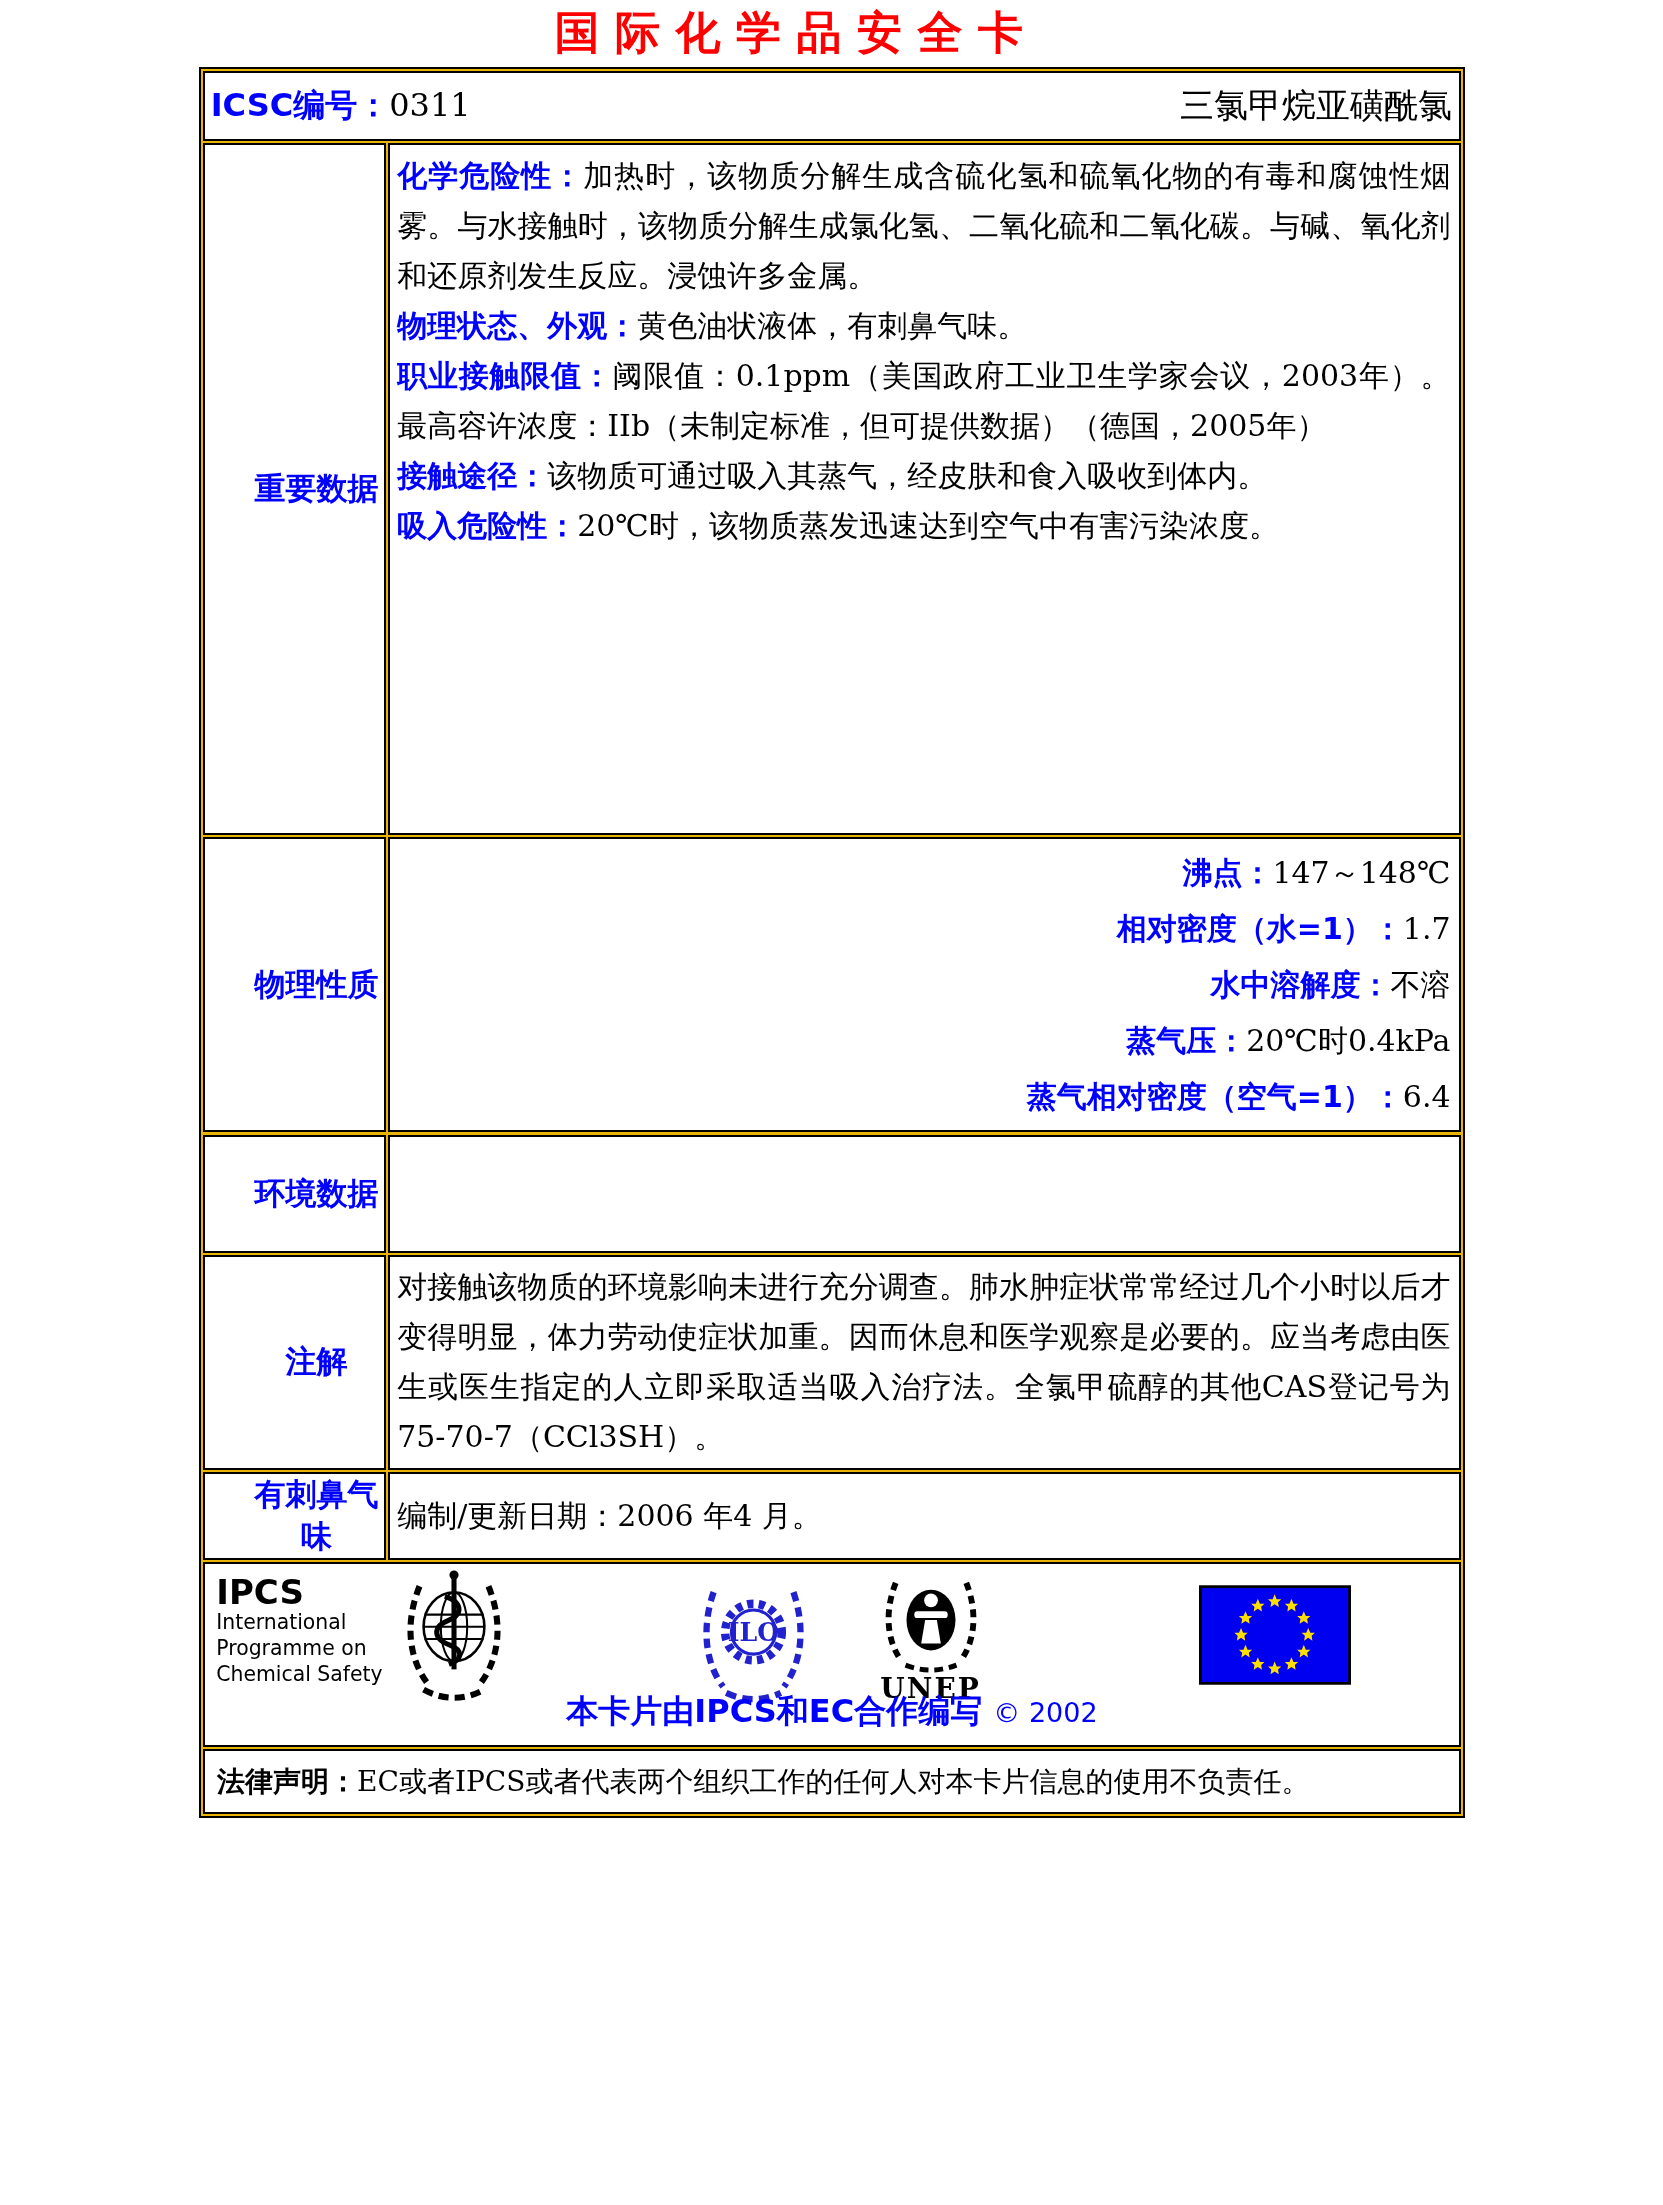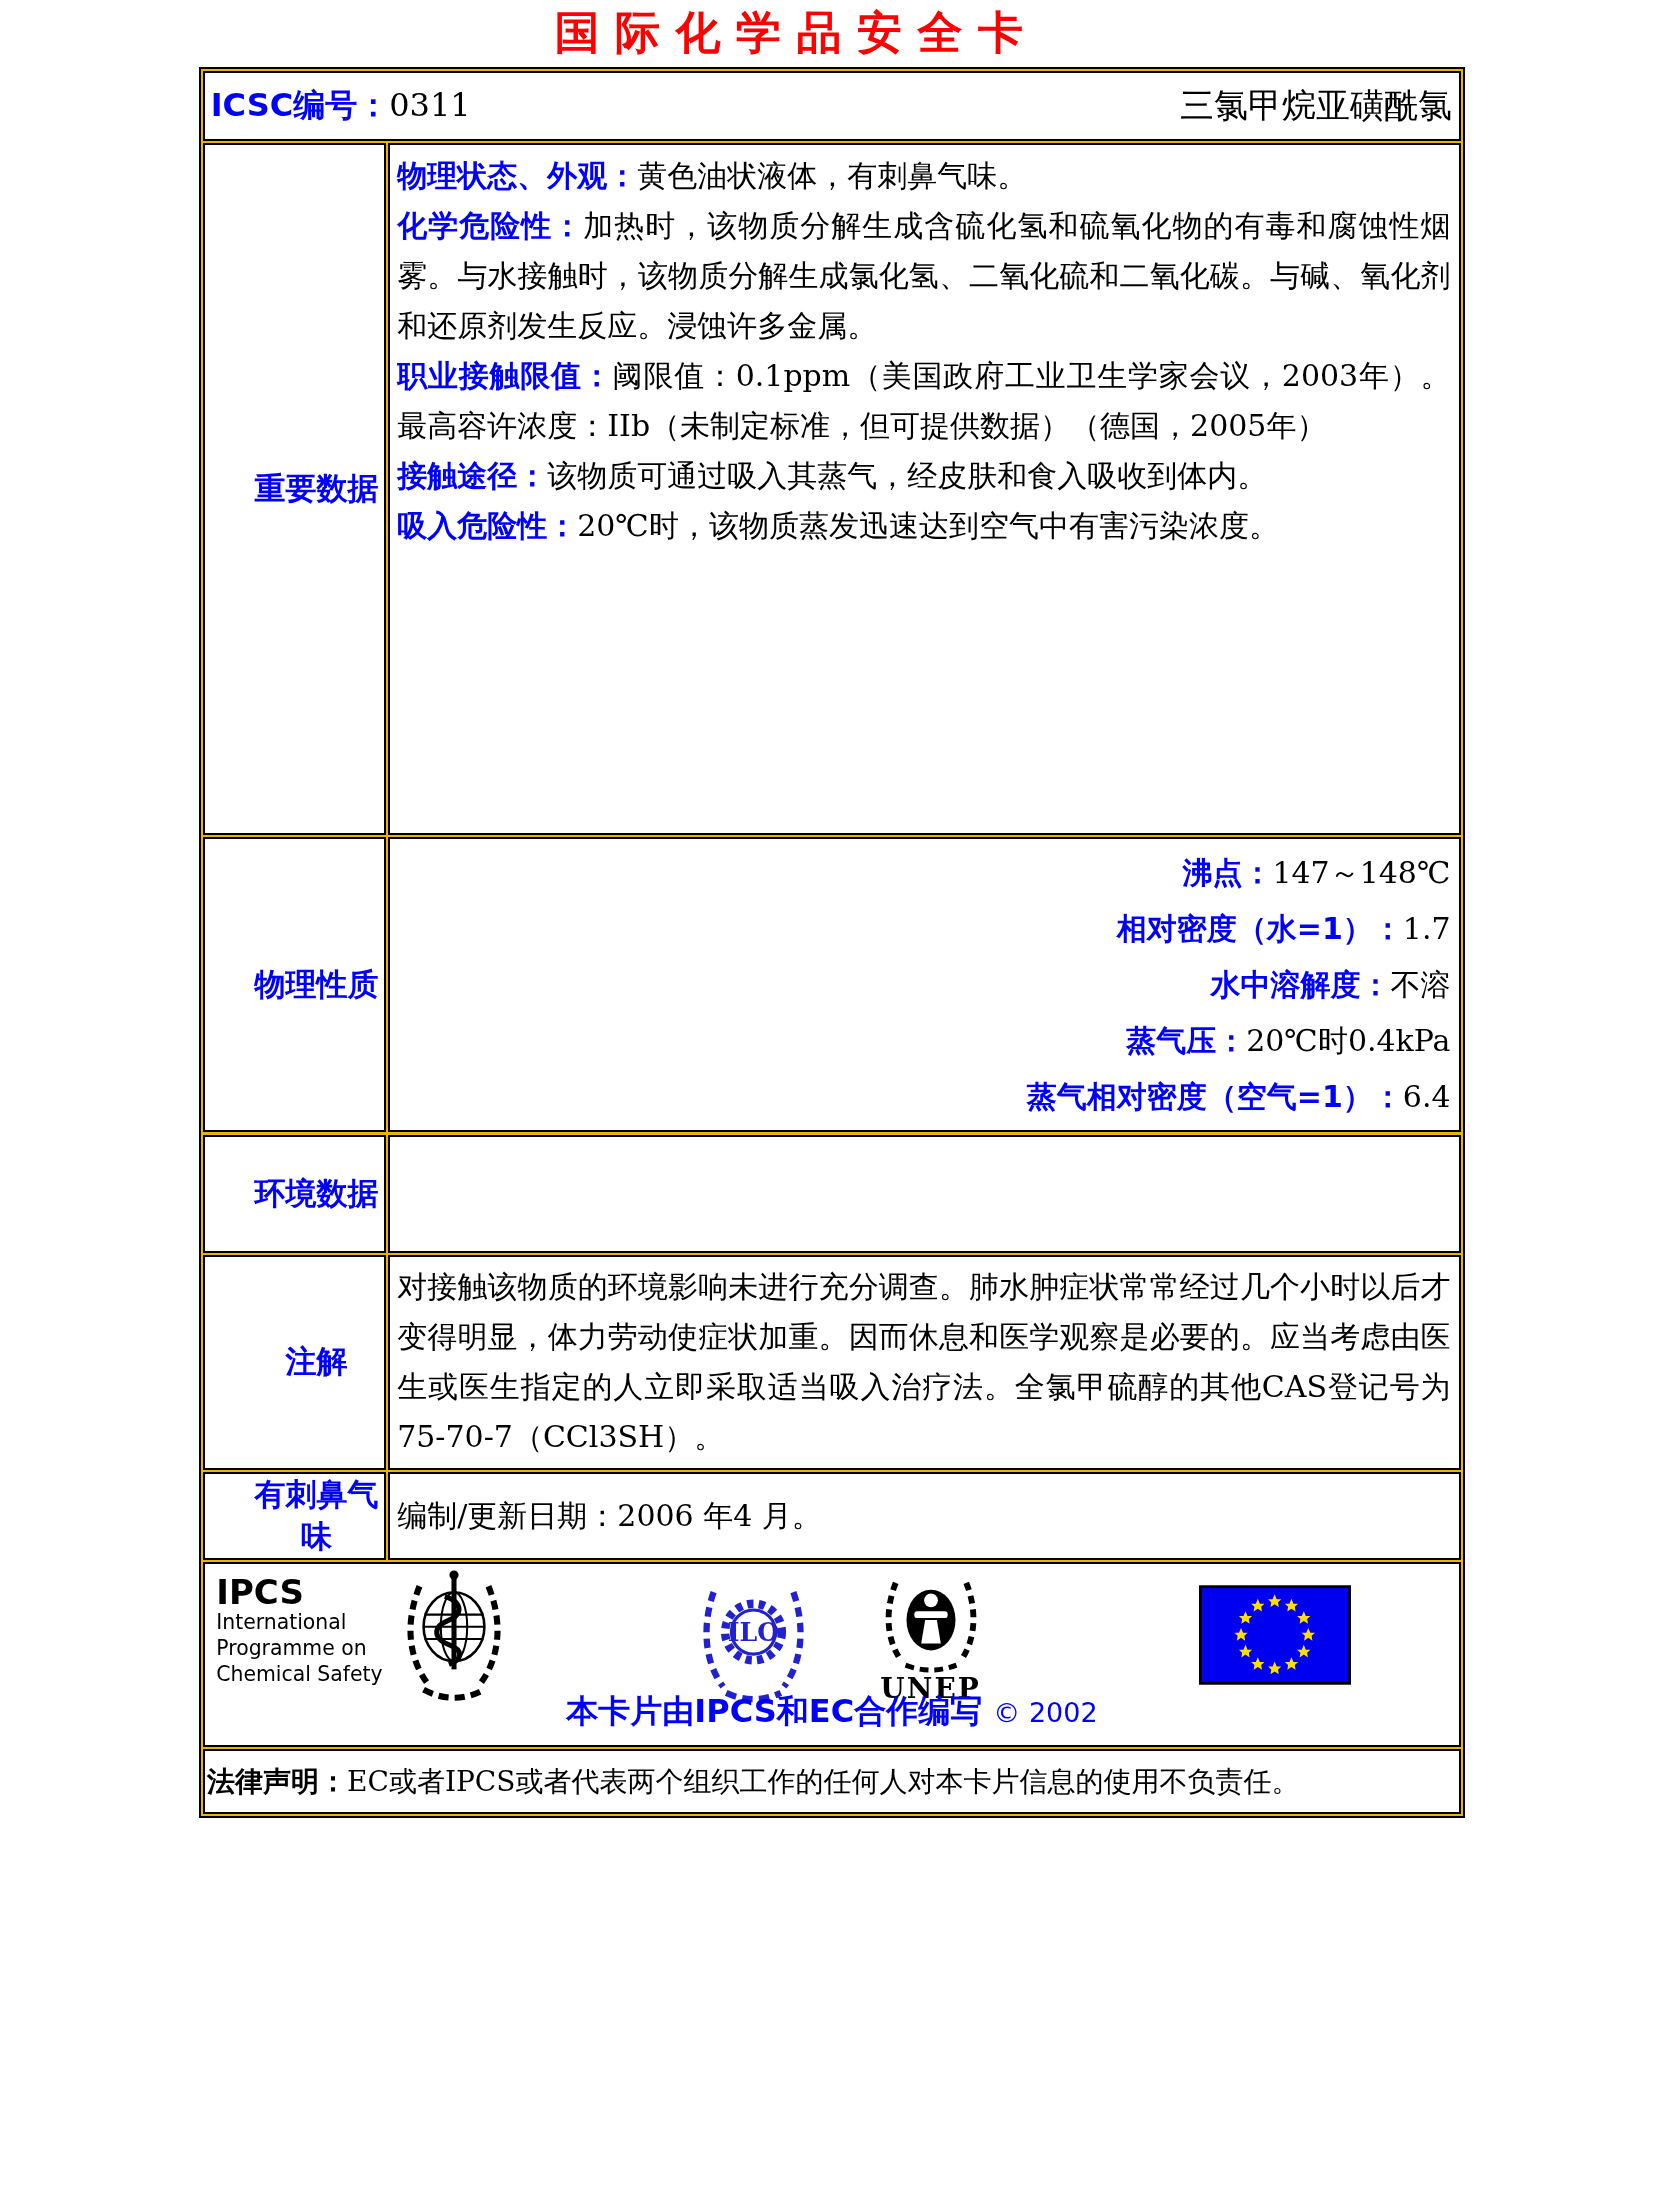--- a/index.html
+++ b/index.html
@@ -62,21 +62,21 @@
   .unep-label{font-family:"DejaVu Serif", serif;font-weight:bold;
               font-size:28px;letter-spacing:2.1px;line-height:28px;margin-top:-1.4px;}
   .logo-eu{left:994px;top:21px;}
   .logos-caption{
     position:absolute;left:0;bottom:11px;width:100%;text-align:center;
     color:#0000ff;font-family:"DejaVu Sans", sans-serif;font-weight:bold;font-size:32px;
   }
   .logos-caption .copyright{font-weight:normal;font-size:27px;}
 
   
-  .legal-cell{display:flex;align-items:center;min-height:65px;padding:0 2px;}
+  .legal-cell{display:flex;align-items:center;min-height:65px;padding:0 12px;}
   .legal-cell .para{font-size:28px;line-height:37px;}
   .legal-label{font-family:"DejaVu Sans", sans-serif;font-weight:bold;color:#000;}
 </style>
 </head>
 <body>
 
 <div class="page-title">国际化学品安全卡</div>
 
 <div class="card">
 
@@ -85,22 +85,22 @@
       <div class="icsc-left">
         <span class="inline-label">ICSC编号：</span><span>0311</span>
       </div>
       <div class="chem-name">三氯甲烷亚磺酰氯</div>
     </div>
   </div>
 
   <div class="row">
     <div class="cell cell-label">重要数据</div>
     <div class="cell cell-content h-important">
+      <p class="para"><span class="inline-label">化学危险性：</span><span>加热时，该物质分解生成含硫化氢和硫氧化物的有毒和腐蚀性烟雾。与水接触时，该物质分解生成氯化氢、二氧化硫和二氧化碳。与碱、氧化剂和还原剂发生反应。浸蚀许多金属。</span></p>
       <p class="para"><span class="inline-label">物理状态、外观：</span><span>黄色油状液体，有刺鼻气味。</span></p>
-      <p class="para"><span class="inline-label">化学危险性：</span><span>加热时，该物质分解生成含硫化氢和硫氧化物的有毒和腐蚀性烟雾。与水接触时，该物质分解生成氯化氢、二氧化硫和二氧化碳。与碱、氧化剂和还原剂发生反应。浸蚀许多金属。</span></p>
       <p class="para"><span class="inline-label">职业接触限值：</span><span>阈限值：0.1ppm（美国政府工业卫生学家会议，2003年）。最高容许浓度：IIb（未制定标准，但可提供数据）（德国，2005年）</span></p>
       <p class="para"><span class="inline-label">接触途径：</span><span>该物质可通过吸入其蒸气，经皮肤和食入吸收到体内。</span></p>
       <p class="para"><span class="inline-label">吸入危险性：</span><span>20℃时，该物质蒸发迅速达到空气中有害污染浓度。</span></p>
     </div>
   </div>
 
   <div class="row">
     <div class="cell cell-label">物理性质</div>
     <div class="cell cell-content h-physical">
       <p class="phys-line"><span class="inline-label">沸点：</span><span>147～148℃</span></p>

